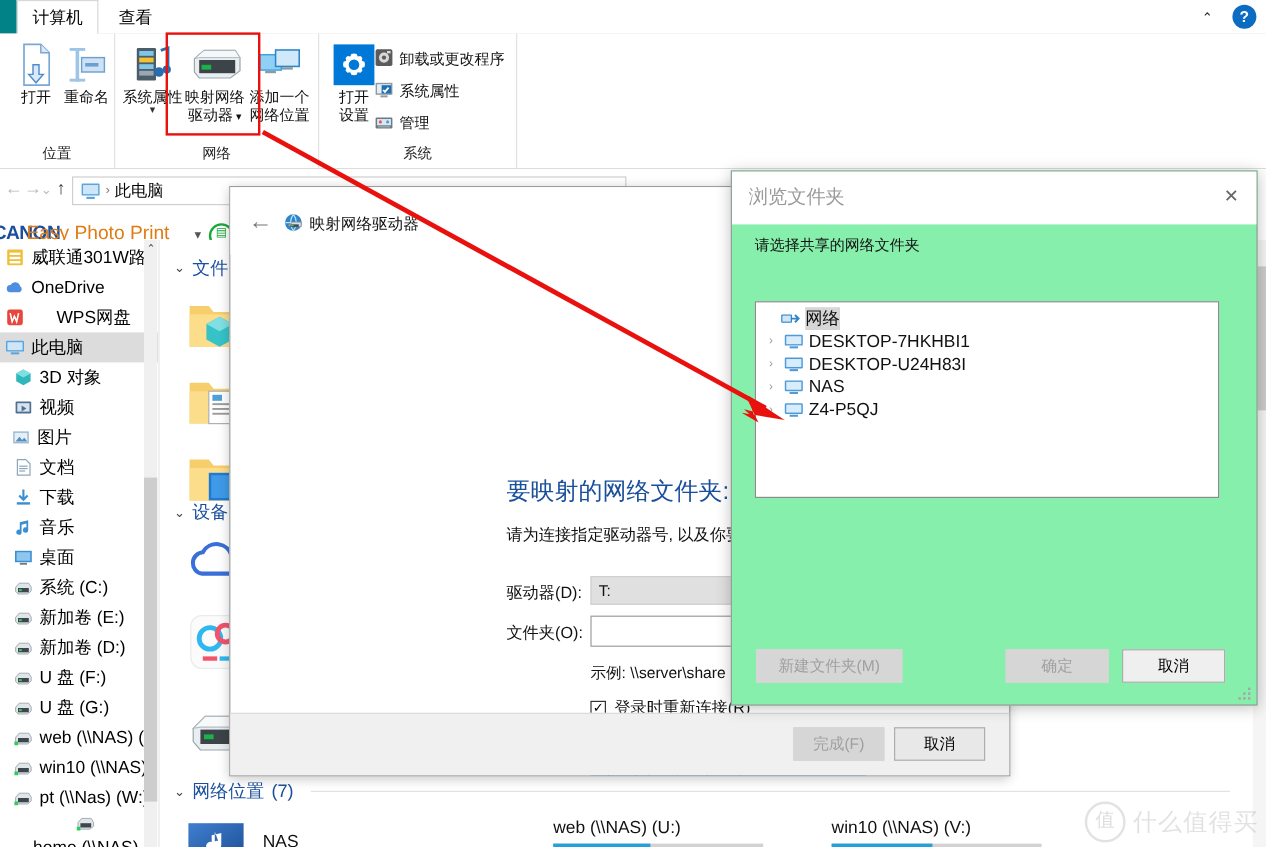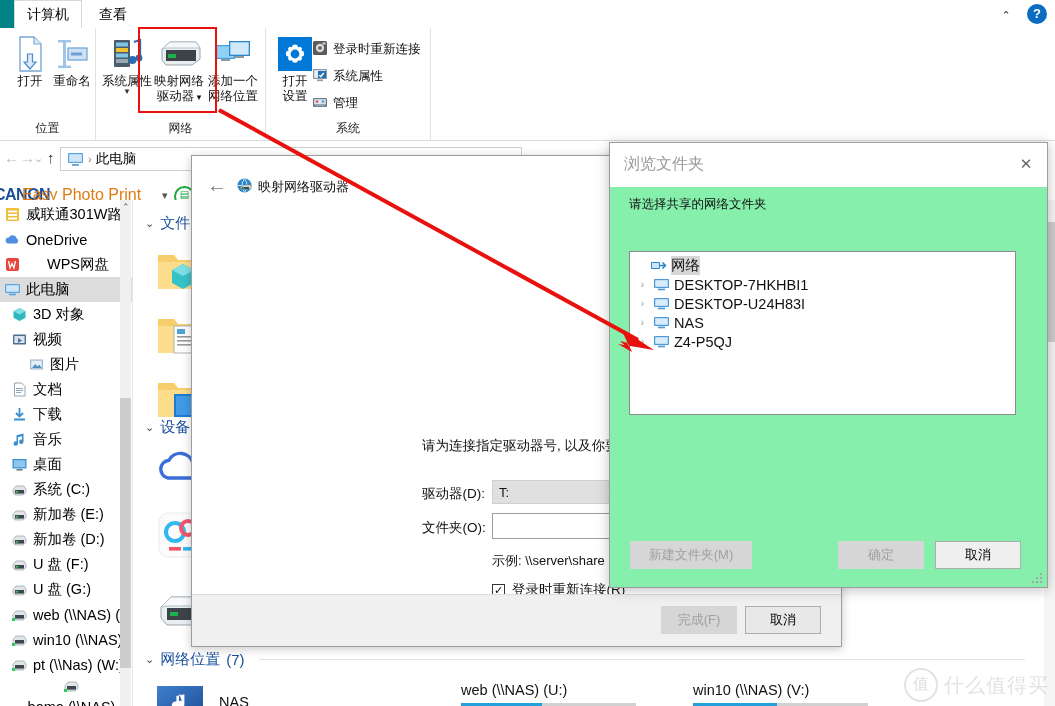--- a/index.html
+++ b/index.html
@@ -224,21 +224,21 @@
 
       <div class="smbtn" style="left:46px;top:10px;">
         <span>
           <svg width="16" height="16" viewBox="0 0 16 16">
             <rect x="1" y="1" width="14" height="14" rx="1.5" fill="#5b5b5b"></rect>
             <circle cx="8" cy="8" r="4.2" fill="#d8d8d8"></circle>
             <circle cx="8" cy="8" r="1.8" fill="#5b5b5b"></circle>
             <rect x="10.5" y="2.5" width="3" height="2" fill="#d8d8d8"></rect>
           </svg>
         </span>
-        <span>登录时重新连接</span>
+        <span>卸载或更改程序</span>
       </div>
 
       <div class="smbtn" style="left:46px;top:37px;">
         <span>
           <svg width="16" height="16" viewBox="0 0 16 16">
             <rect x="1" y="2" width="14" height="10" fill="#8f9aa3"></rect>
             <rect x="2.2" y="3.2" width="11.6" height="7.6" fill="#e9eef2"></rect>
             <rect x="5" y="12.5" width="6" height="1.6" fill="#8f9aa3"></rect>
             <rect x="6" y="4" width="8" height="7" fill="#1f6fb5"></rect>
             <path d="M7.3 8 l1.5 1.6 3-3.6" stroke="#fff" stroke-width="1.5" fill="none"></path>
@@ -342,21 +342,21 @@
         <div class="navitem" style="padding-left: 11px;">
           <span class="navicon">
             <svg width="17" height="17" viewBox="0 0 17 17">
               <rect x="2" y="3.5" width="13" height="10" rx="1" fill="#4f6f8f"></rect>
               <rect x="3.4" y="5" width="10.2" height="7" fill="#d7e4ef"></rect>
               <path d="M7 7 l4 2.5 -4 2.5z" fill="#4f6f8f"></path>
             </svg>
           </span>
           <span>视频</span>
         </div>
-        <div class="navitem" style="padding-left: 28px;">
+        <div class="navitem" style="padding-left: 9px;">
           <span class="navicon">
             <svg width="17" height="17" viewBox="0 0 17 17">
               <rect x="2" y="3.5" width="13" height="10" fill="#9fb8cd"></rect>
               <rect x="3.2" y="4.7" width="10.6" height="7.6" fill="#e3f0f8"></rect>
               <path d="M4 12 l3.2-4 2.2 2.6 1.8-1.8 2.6 3.2z" fill="#4f8fbd"></path>
             </svg>
           </span>
           <span>图片</span>
         </div>
         <div class="navitem" style="padding-left: 11px;">
@@ -602,20 +602,21 @@
     <svg width="17" height="17" viewBox="0 0 17 17">
       <circle cx="8.5" cy="8.5" r="7" fill="#2e86c8"></circle>
       <path d="M1.8 8.5 h13.4 M8.5 1.6 a11 11 0 0 1 0 13.8 a11 11 0 0 1 0-13.8" fill="none" stroke="#bfe2f5" stroke-width="1"></path>
       <path d="M4 11 l4-3 h7 v4 h-7z" fill="#d9dee2" stroke="#7d8990" stroke-width=".7"></path>
       <rect x="6" y="10" width="7" height="2" fill="#3d464c"></rect>
       <rect x="6.6" y="10.5" width="2" height="1" fill="#2ecc5b"></rect>
     </svg>
   </div>
   <div id="map-title">映射网络驱动器</div>
 
+  <div id="map-h1">要映射的网络文件夹:</div>
   <div id="map-sub">请为连接指定驱动器号, 以及你要连接的文件夹:</div>
 
   <div class="map-lab" style="left:230px;top:329px;">驱动器(D):</div>
   <div id="drive-sel">
     <span>T:</span>
     <span class="caret">⌄</span>
   </div>
 
   <div class="map-lab" style="left:230px;top:363px;">文件夹(O):</div>
   <div id="folder-sel">

